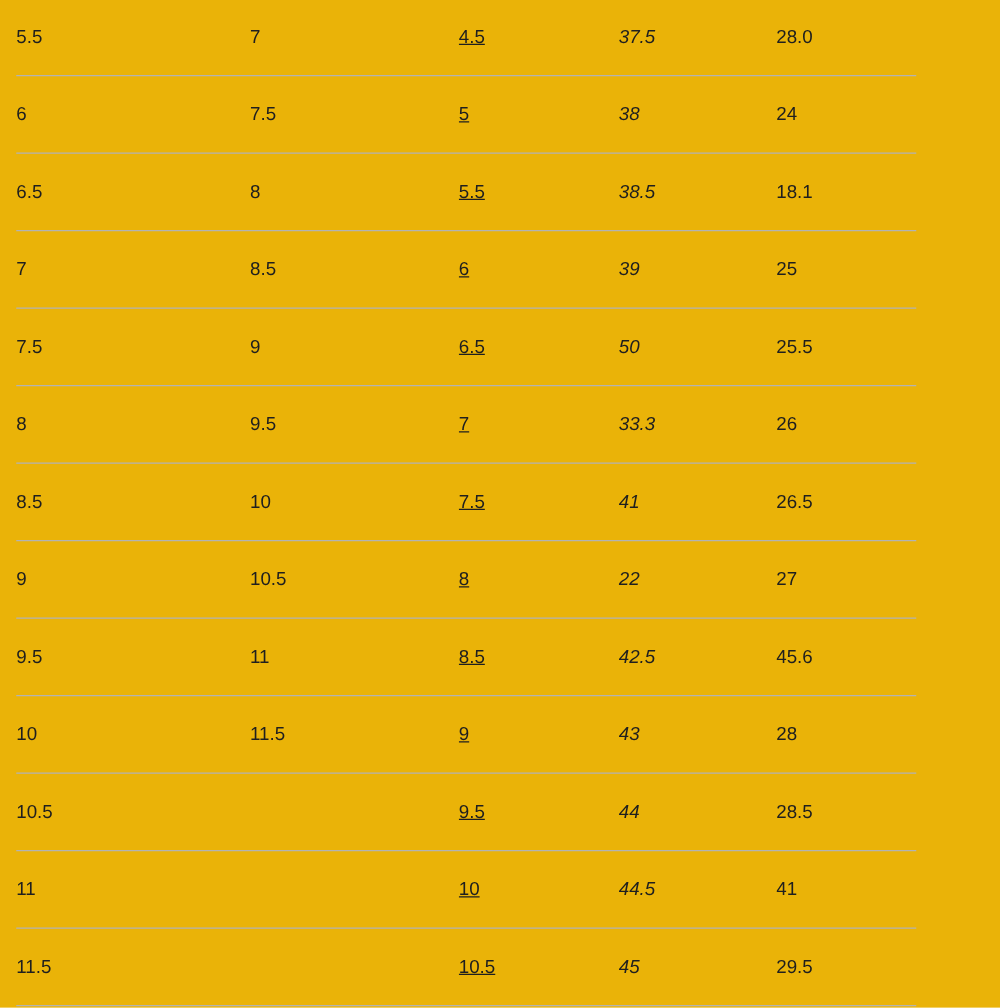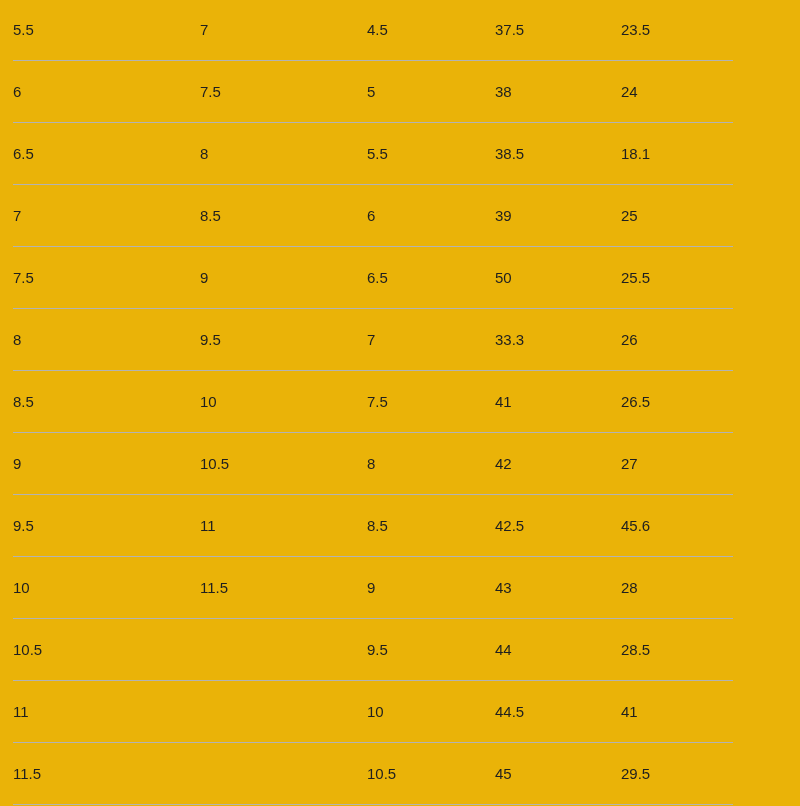--- a/index.html
+++ b/index.html
@@ -45,35 +45,35 @@
     line-height: 18px;
     color: #1f1f1f;
     white-space: nowrap;
     overflow: hidden;
     box-sizing: border-box;
     padding-right: 6px;
   }
 
   .col-0 { width: 187px; }
   .col-1 { width: 167px; }
-  .col-2 { width: 128px; }
-  .col-3 { width: 126px; }
+  .col-2 { width: 128px; text-decoration: underline; }
+  .col-3 { width: 126px; font-style: italic; }
   .col-4 { width: 112px; }
 </style>
 </head>
 <body>
 
 <div id="size-conversion-table">
   <div class="table-inner">
       <div class="size-row">
         <div class="cell col-0">5.5</div>
         <div class="cell col-1">7</div>
         <div class="cell col-2">4.5</div>
         <div class="cell col-3">37.5</div>
-        <div class="cell col-4">23.5</div>
+        <div class="cell col-4">28.0</div>
       </div>
       <div class="size-row">
         <div class="cell col-0">6</div>
         <div class="cell col-1">7.5</div>
         <div class="cell col-2">5</div>
         <div class="cell col-3">38</div>
         <div class="cell col-4">24</div>
       </div>
       <div class="size-row">
         <div class="cell col-0">6.5</div>
@@ -107,21 +107,21 @@
         <div class="cell col-0">8.5</div>
         <div class="cell col-1">10</div>
         <div class="cell col-2">7.5</div>
         <div class="cell col-3">41</div>
         <div class="cell col-4">26.5</div>
       </div>
       <div class="size-row">
         <div class="cell col-0">9</div>
         <div class="cell col-1">10.5</div>
         <div class="cell col-2">8</div>
-        <div class="cell col-3">42</div>
+        <div class="cell col-3">22</div>
         <div class="cell col-4">27</div>
       </div>
       <div class="size-row">
         <div class="cell col-0">9.5</div>
         <div class="cell col-1">11</div>
         <div class="cell col-2">8.5</div>
         <div class="cell col-3">42.5</div>
         <div class="cell col-4">45.6</div>
       </div>
       <div class="size-row">

